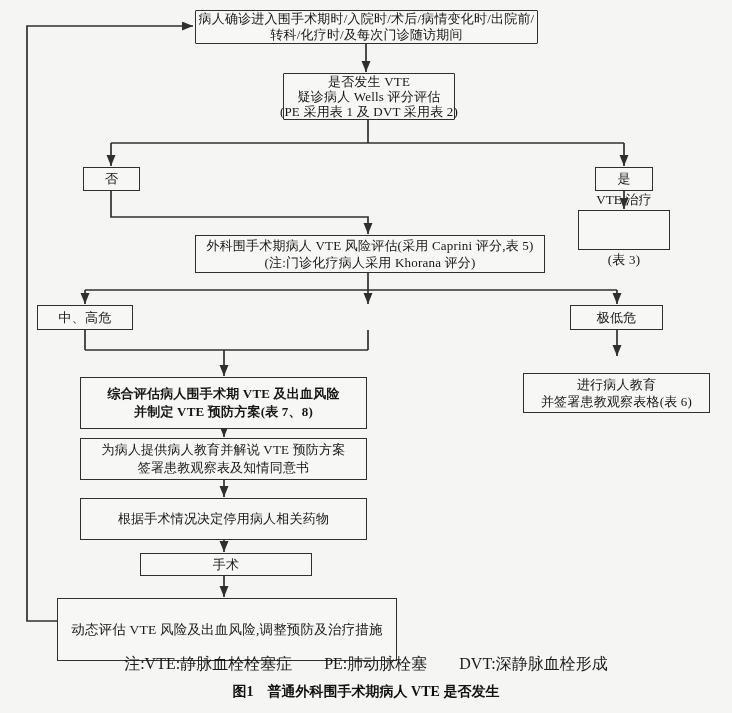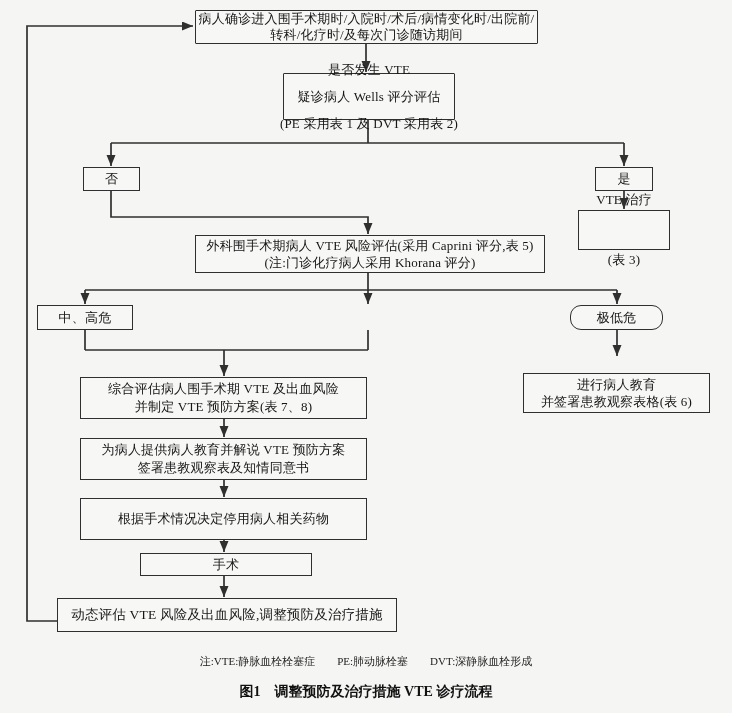--- a/index.html
+++ b/index.html
@@ -26,21 +26,21 @@
     align-items:center;justify-content:center;
     text-align:center;
     font-size:13px;line-height:16px;
     box-sizing:border-box;
     letter-spacing:0.2px;
   }
   .node.rounded{border-radius:1px;border-width:1.8px;text-align:center;}
   .node .ln{white-space:nowrap;}
   .footnote{
     position:absolute;left:0;top:654px;width:732px;
-    text-align:center;font-size:11px;
+    text-align:center;font-size:16px;
     white-space:pre-wrap;
     color:#1b1b1b;
   }
   .caption{
     position:absolute;left:0;top:683px;width:732px;
     text-align:center;font-size:14px;font-weight:bold;
     white-space:pre-wrap;
     color:#111;
   }
 </style>
@@ -88,21 +88,21 @@
       <path d="M224,540 L224,552" marker-end="url(#arw)"></path>
       <path d="M224,576 L224,597" marker-end="url(#arw)"></path>
     </g>
   </svg>
 
   <div class="node rounded" style="left:195px;top:10px;width:343px;height:34px;">
     <div class="ln">病人确诊进入围手术期时/入院时/术后/病情变化时/出院前/</div>
     <div class="ln">转科/化疗时/及每次门诊随访期间</div>
   </div>
 
-  <div class="node rounded" style="left:283px;top:73px;width:172px;height:47px;line-height:15px;gap:12px;">
+  <div class="node rounded" style="left:283px;top:73px;width:172px;height:47px;line-height:15px;">
     <div class="ln">是否发生 VTE</div>
     <div class="ln">疑诊病人 Wells 评分评估</div>
     <div class="ln">(PE 采用表 1 及 DVT 采用表 2)</div>
   </div>
 
   <div class="node" style="left:83px;top:167px;width:57px;height:24px;">
     <div class="ln">否</div>
   </div>
 
   <div class="node" style="left:595px;top:167px;width:58px;height:24px;">
@@ -117,47 +117,47 @@
   <div class="node" style="left:195px;top:235px;width:350px;height:38px;line-height:17px;">
     <div class="ln">外科围手术期病人 VTE 风险评估(采用 Caprini 评分,表 5)</div>
     <div class="ln">(注:门诊化疗病人采用 Khorana 评分)</div>
   </div>
 
   <div class="node" style="left:37px;top:305px;width:96px;height:25px;">
     <div class="ln">中、高危</div>
   </div>
 
 
-  <div class="node" style="left:570px;top:305px;width:93px;height:25px;border-radius:11px;">
+  <div class="node" style="left:570px;top:305px;width:93px;height:25px;">
     <div class="ln">极低危</div>
   </div>
 
   <div class="node" style="left:523px;top:357px;width:187px;height:40px;line-height:17px;margin-top:16px;">
     <div class="ln">进行病人教育</div>
     <div class="ln">并签署患教观察表格(表 6)</div>
   </div>
 
-  <div class="node" style="left:80px;top:377px;width:287px;height:42px;line-height:18px;">
+  <div class="node" style="left:80px;top:377px;width:287px;height:52px;line-height:18px;font-weight:bold;">
     <div class="ln">综合评估病人围手术期 VTE 及出血风险</div>
     <div class="ln">并制定 VTE 预防方案(表 7、8)</div>
   </div>
 
   <div class="node" style="left:80px;top:438px;width:287px;height:42px;line-height:18px;text-align:center;">
     <div class="ln">为病人提供病人教育并解说 VTE 预防方案</div>
     <div class="ln">签署患教观察表及知情同意书</div>
   </div>
 
   <div class="node" style="left:80px;top:498px;width:287px;height:42px;line-height:18px;">
     <div class="ln">根据手术情况决定停用病人相关药物</div>
   </div>
 
   <div class="node" style="left:140px;top:553px;width:172px;height:23px;">
     <div class="ln">手术</div>
   </div>
 
-  <div class="node" style="left:57px;top:598px;width:340px;height:34px;font-size:13.5px;">
+  <div class="node" style="left:57px;top:598px;width:340px;height:63px;font-size:13.5px;">
     <div class="ln">动态评估 VTE 风险及出血风险,调整预防及治疗措施</div>
   </div>
 
   <div class="footnote">注:VTE:静脉血栓栓塞症　　PE:肺动脉栓塞　　DVT:深静脉血栓形成</div>
-  <div class="caption">图1　调整预防及治疗措施 VTE 诊疗流程</div>
+  <div class="caption">图1　普通外科围手术期病人 VTE 是否发生</div>
 
 </div>
 
 </body></html>

